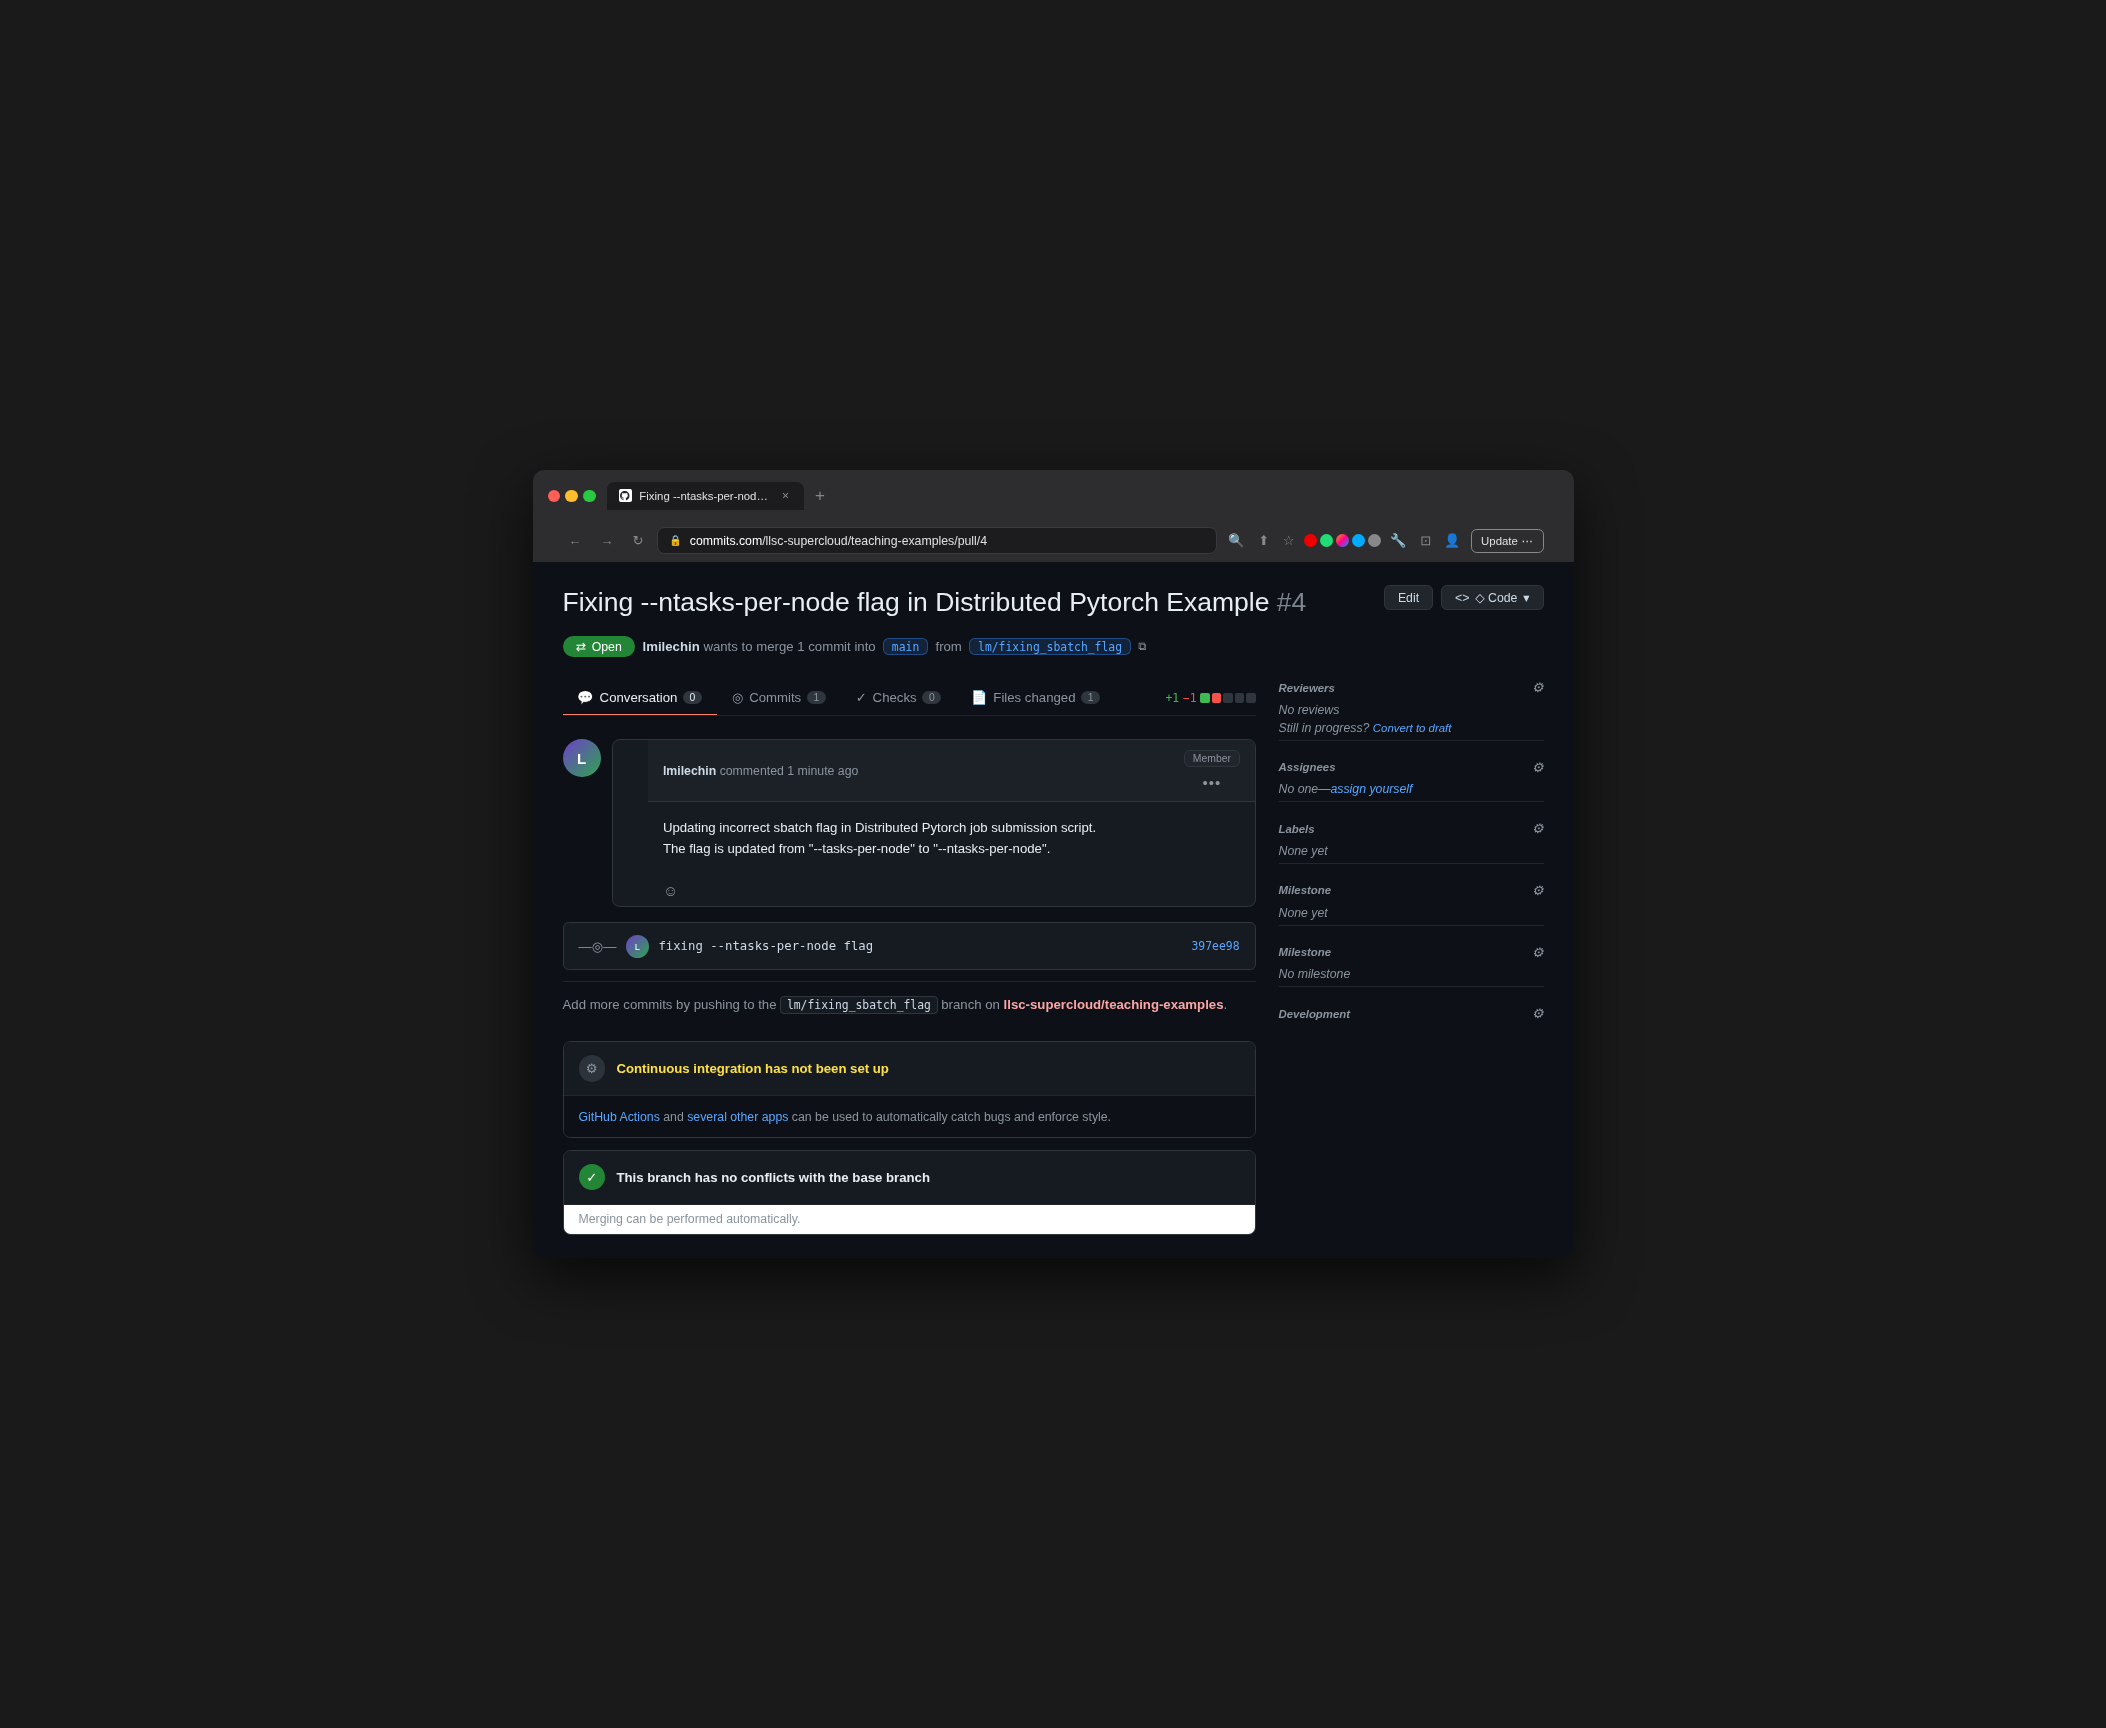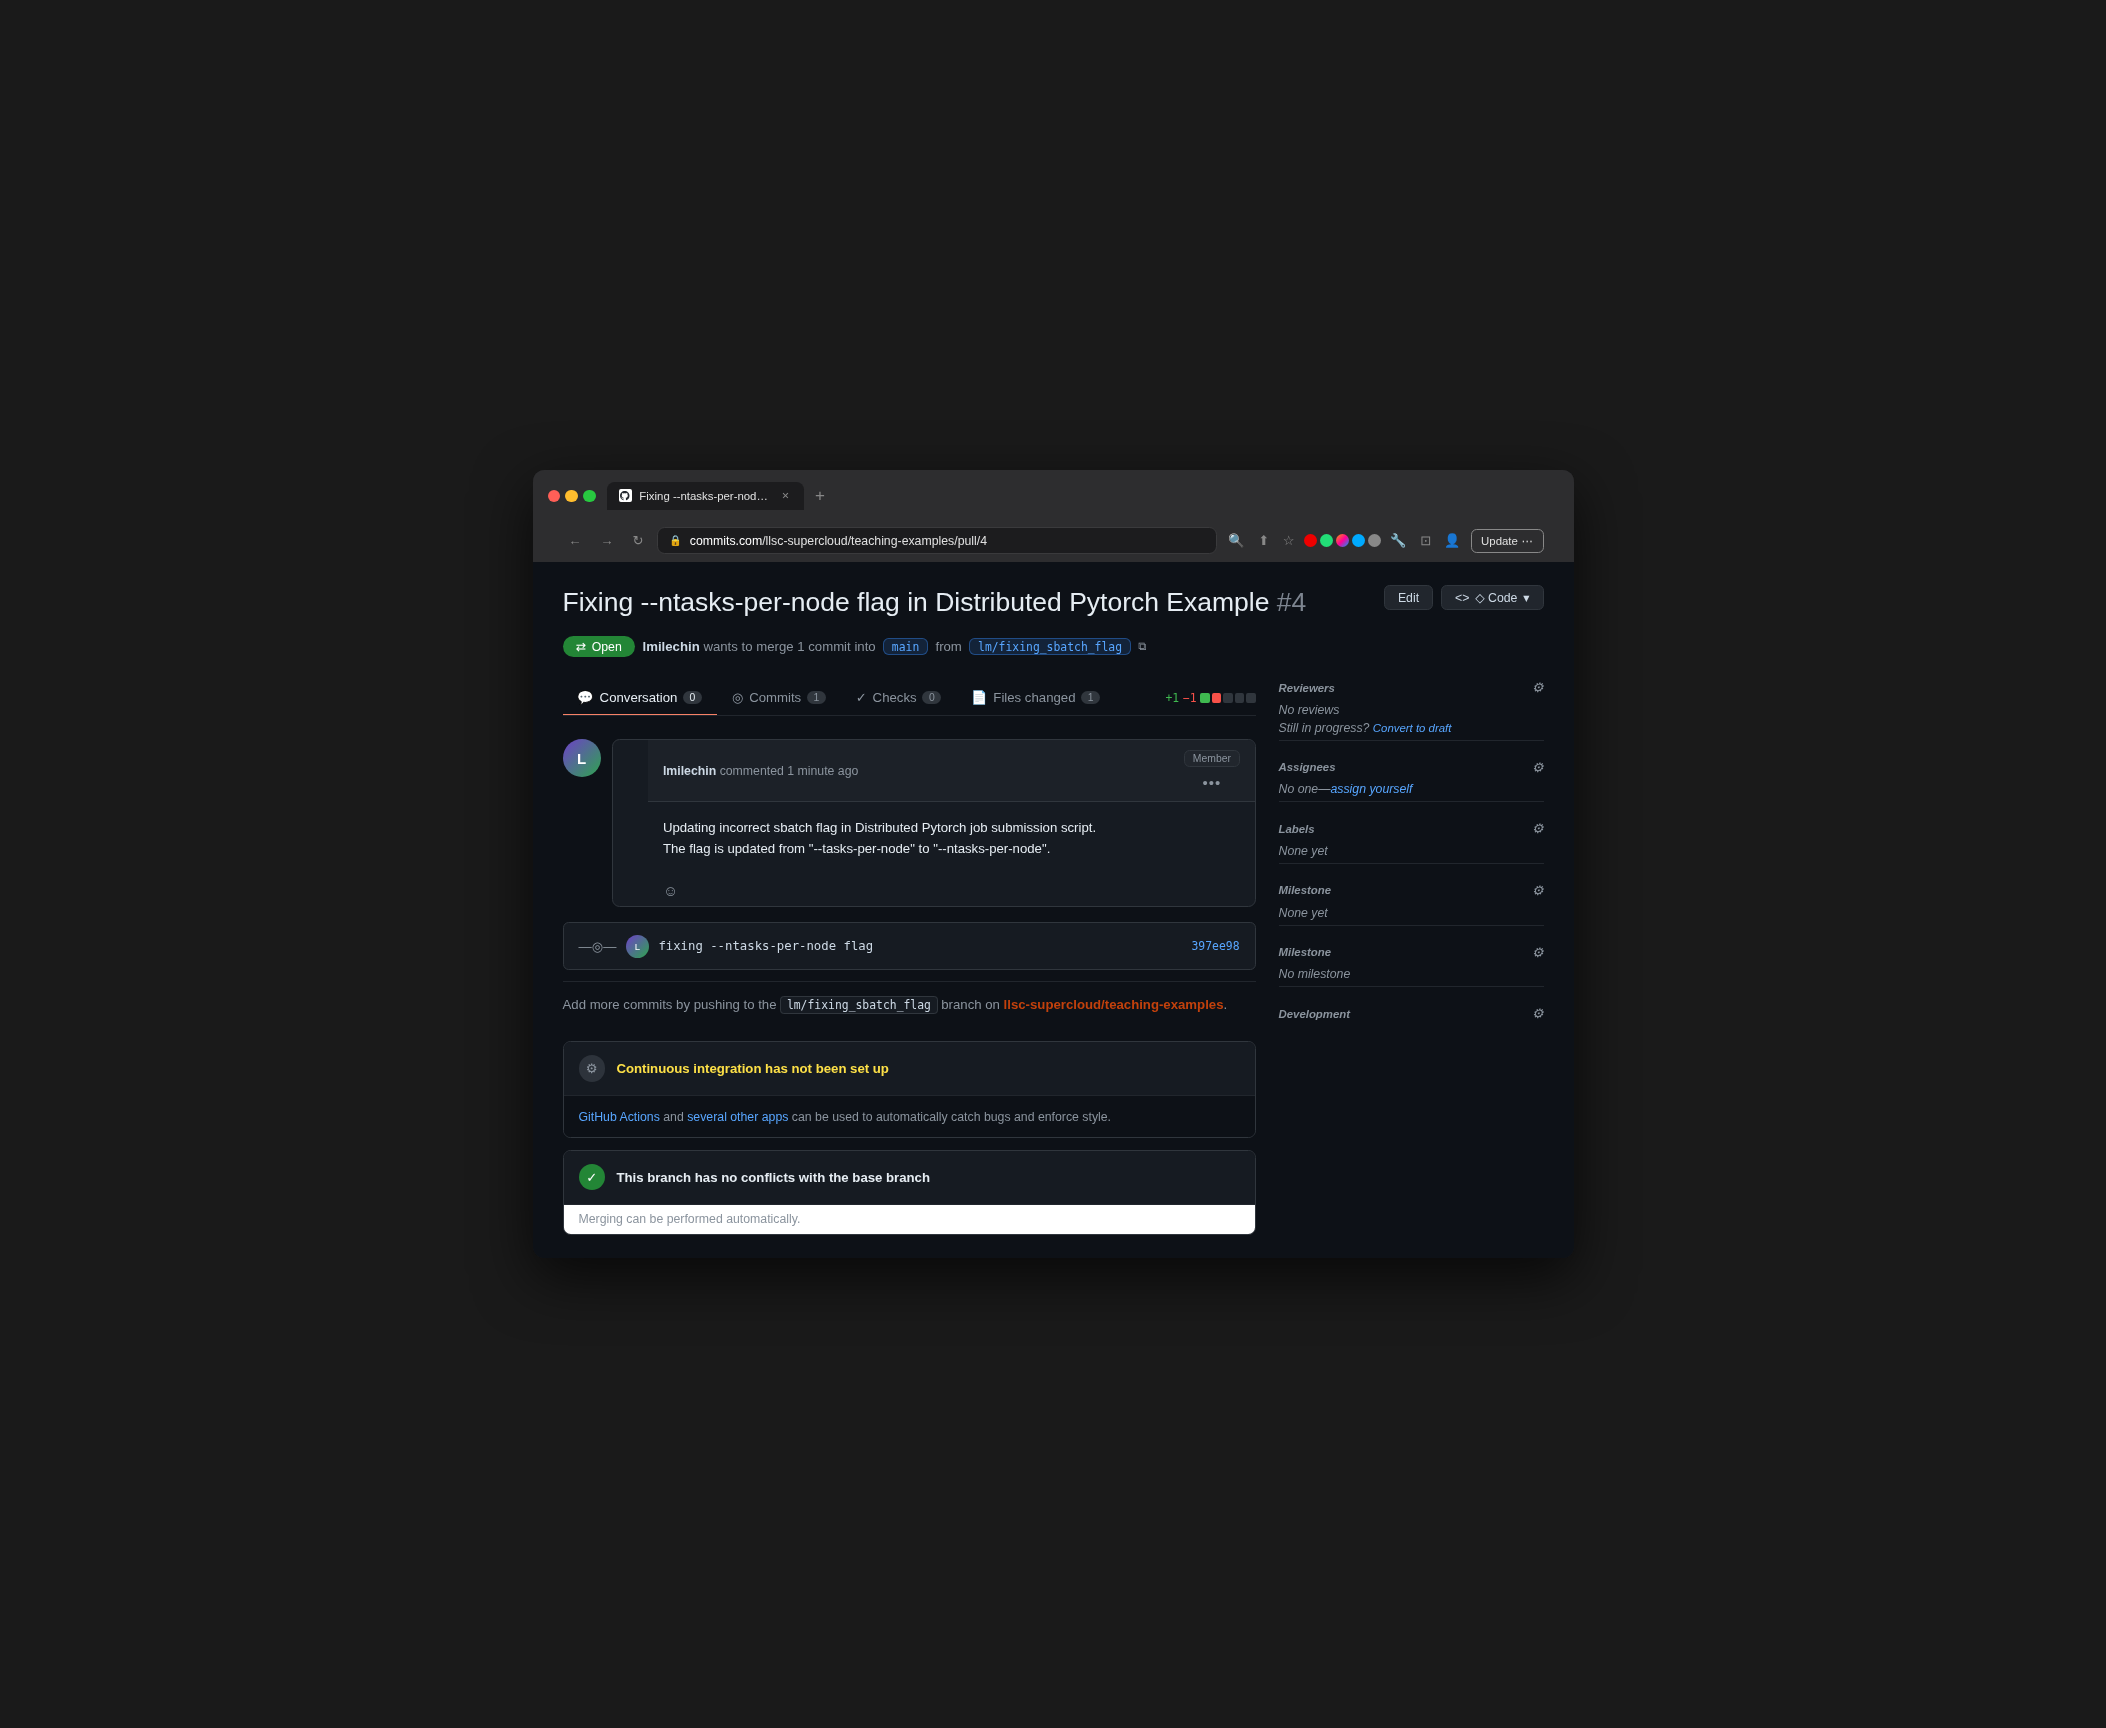--- a/index.html
+++ b/index.html
@@ -491,21 +491,21 @@
     .push-hint code {
       background: #161b22;
       border: 0.9px solid #30363d;
       border-radius: 3.8px;
       padding: 0.9px 5.7px;
       font-family: 'SF Mono', Consolas, monospace;
       font-size: 11.4px;
       color: #cdd9e5;
     }
 
-    .push-hint strong { color: #c2410c; }
+    .push-hint strong { color: #fca5a5; }
 
     
     .ci-box {
       border: 0.9px solid #30363d;
       border-radius: 7.6px;
       overflow: hidden;
       margin-bottom: 11.4px;
     }
 
     .ci-header {

